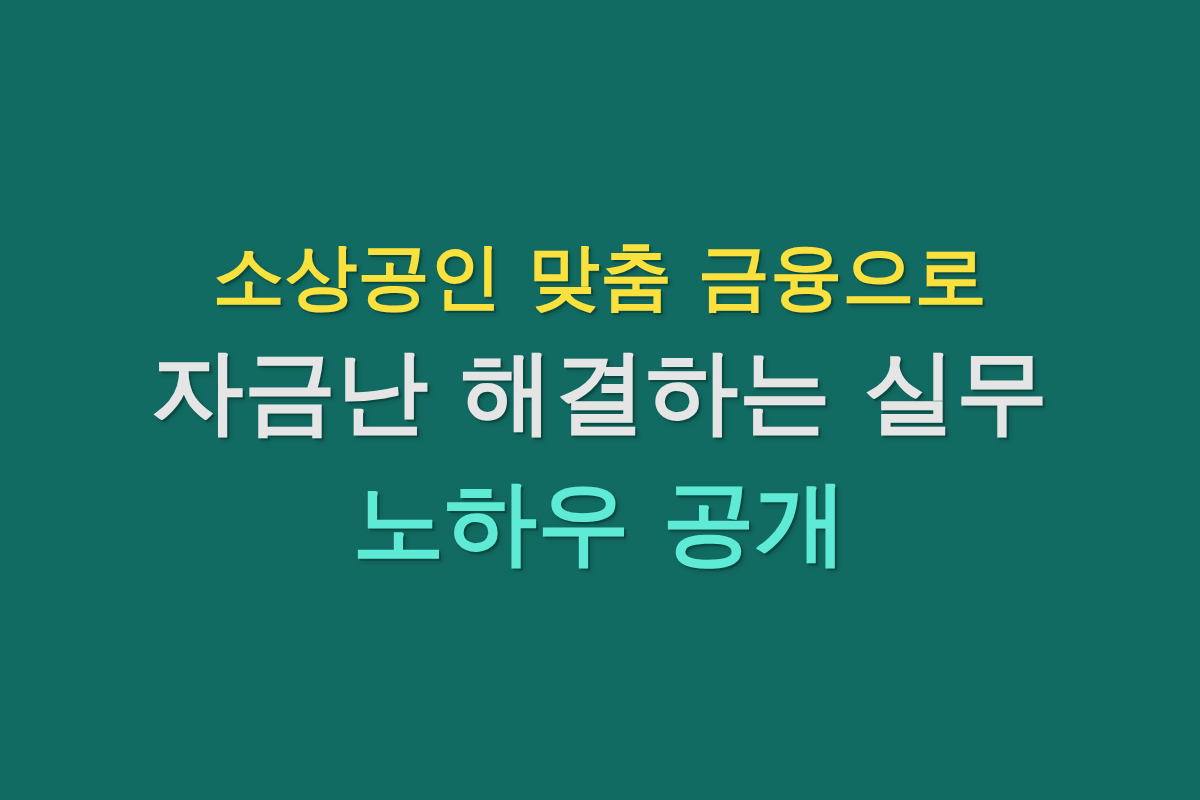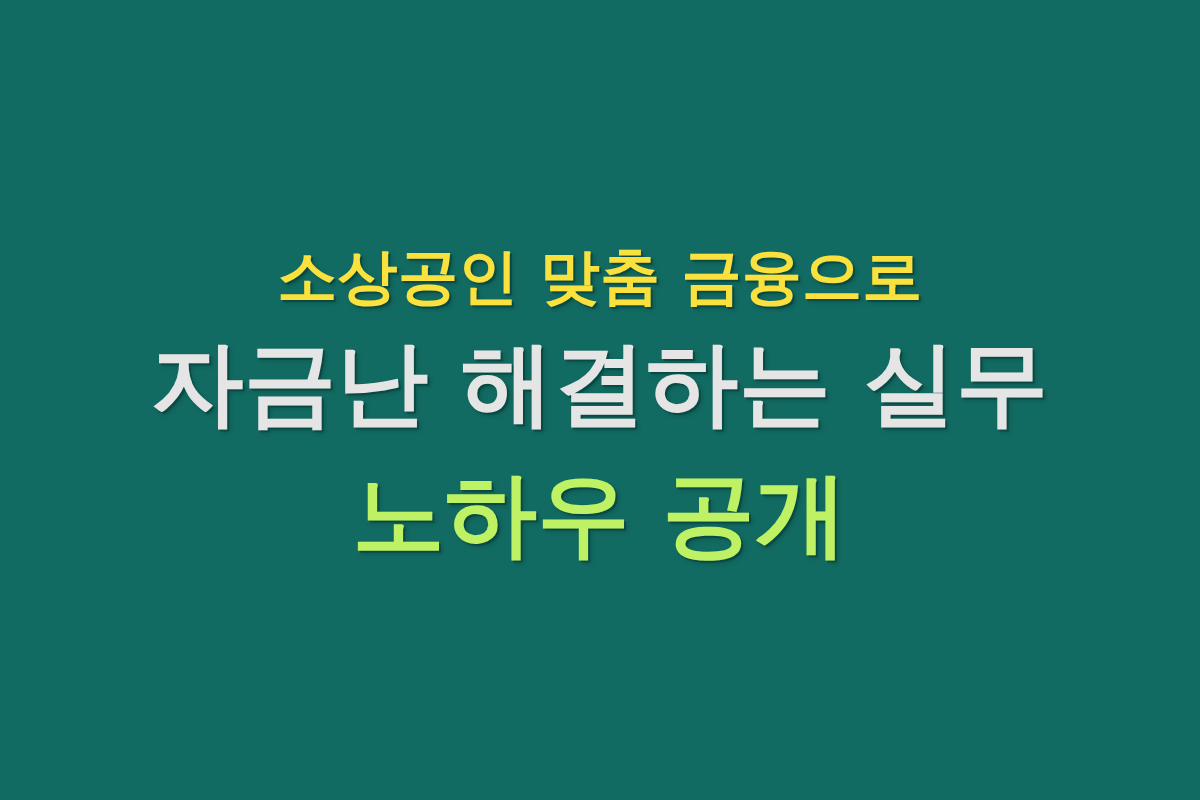--- a/index.html
+++ b/index.html
@@ -49,32 +49,32 @@
     font-size: 92px;
     line-height: 1.42;
     letter-spacing: 0.005em;
     white-space: nowrap;
     text-shadow:
        2px 2px 0 rgba(6, 60, 54, 0.55),
        3px 3px 4px rgba(4, 45, 41, 0.30);
     -webkit-font-smoothing: antialiased;
   }
 
-  .headline-line.line-1 { font-size: 60px; }
+  .headline-line.line-1 { font-size: 72px; }
   .headline-line.line-2 { font-size: 92px; }
   .headline-line.line-3 { font-size: 92px; }
 </style>
 </head>
 <body>
 
 <div id="banner" style="background-color: rgb(18, 107, 98);">
 
   <div id="headline">
 
     <span class="headline-line line-1" style="color: rgb(250, 225, 61);">소상공인 맞춤 금융으로</span>
 
     <span class="headline-line line-2" style="color: #e5e5e5;">자금난 해결하는 실무</span>
 
-    <span class="headline-line line-3" style="color: #bef264;">노하우 공개</span>
+    <span class="headline-line line-3" style="color: #5eead4;">노하우 공개</span>
 
   </div>
 
 </div>
 
 </body></html>

